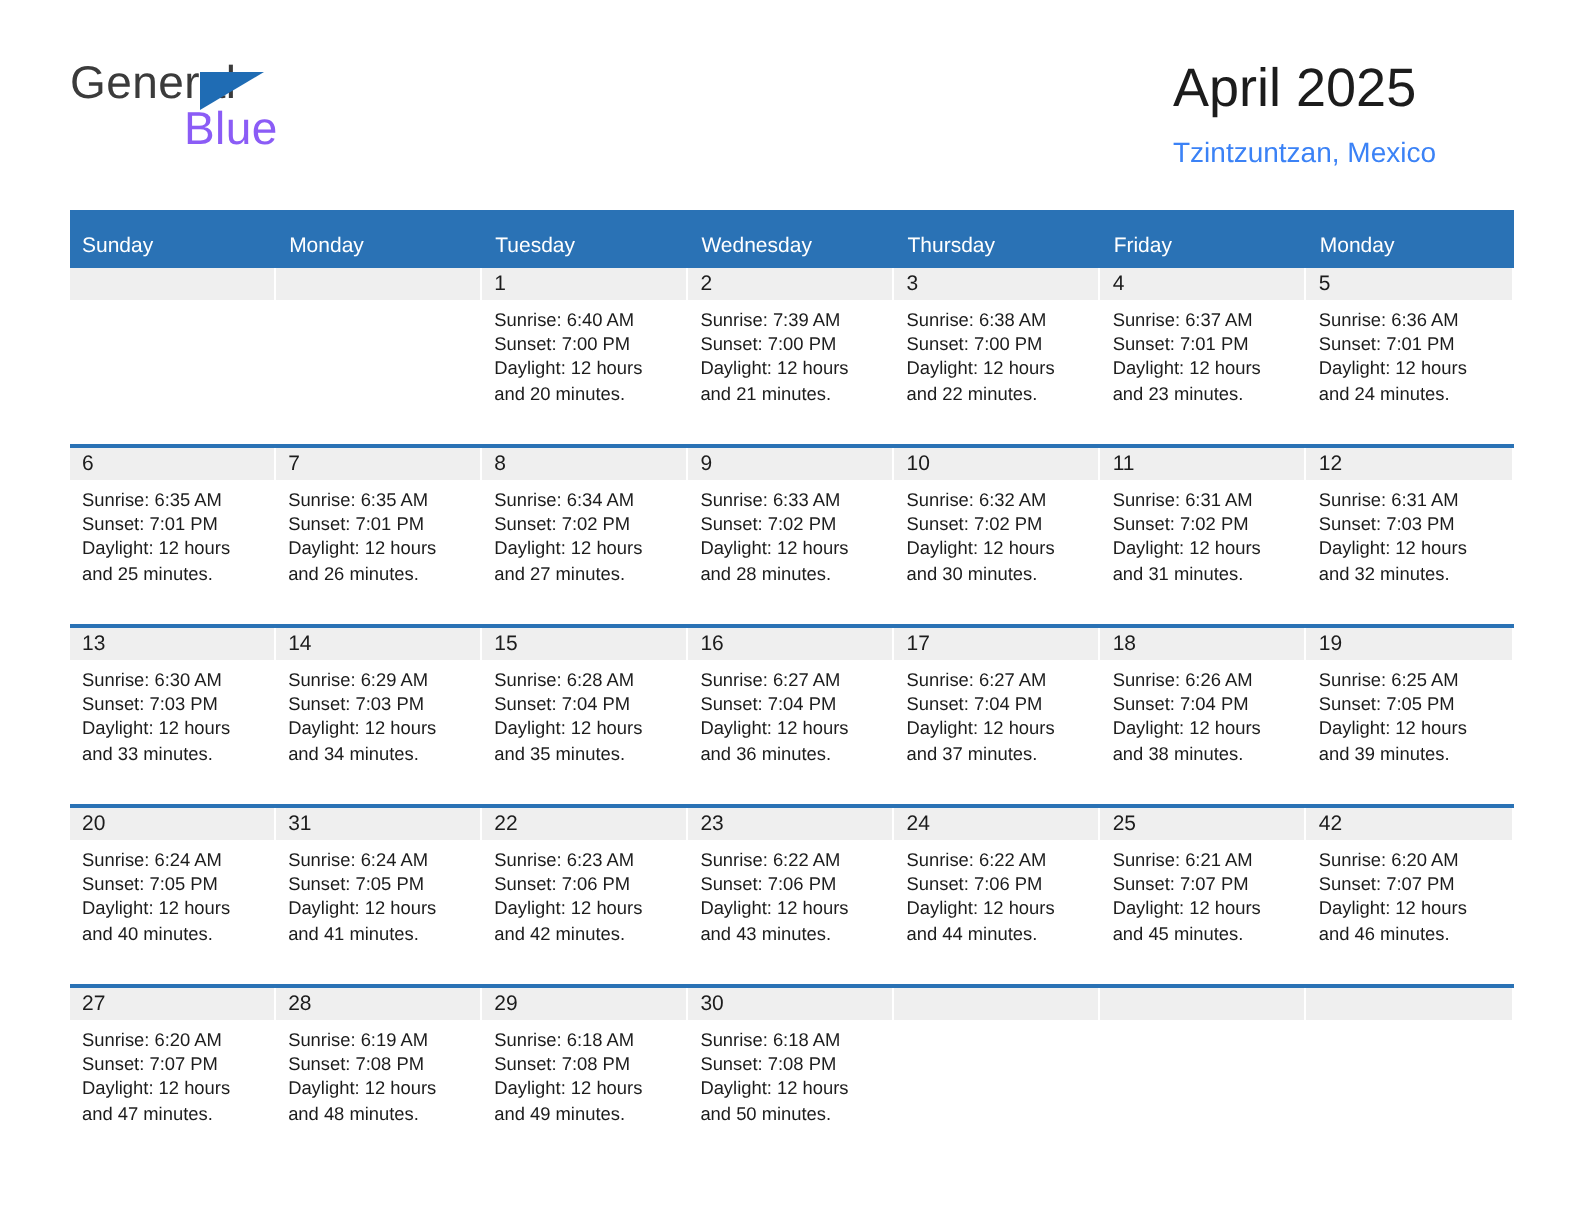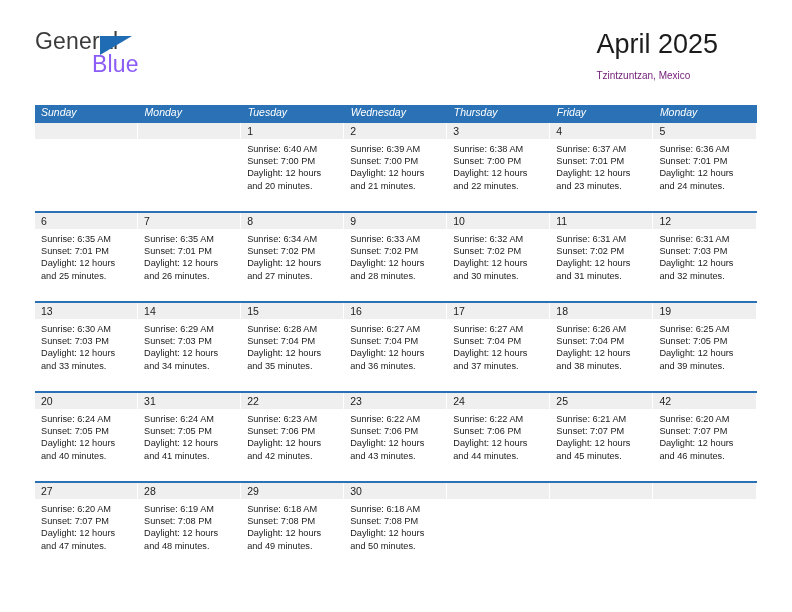--- a/index.html
+++ b/index.html
@@ -73,46 +73,45 @@
     text-align: left;
   }
   .cal-title {
     font-size: 27px;
     color: #1c1c1c;
     line-height: 32px;
     font-weight: normal;
     white-space: nowrap;
   }
   .cal-subtitle {
-    font-size: 10px;
-    color: #701a75;
+    font-size: 14px;
+    color: #3b82f6;
     line-height: 20px;
     margin-top: 6px;
     white-space: nowrap;
   }
 
   
   .calendar {
     position: absolute;
     left: 35px;
     top: 105px;
     width: 722px;
     border-collapse: collapse;
     table-layout: fixed;
   }
   .calendar th {
     background: #2a72b5;
     color: #ffffff;
     font-size: 10.5px;
     font-weight: normal;
     text-align: left;
-    padding: 1px 0 5px 6px;
+    padding: 12px 0 5px 6px;
     height: 10px;
     border-right: 1px solid #2a72b5;
-    font-style: italic;
   }
   .calendar th.wk-first { padding-left: 6px; }
 
   .week-row td {
     vertical-align: top;
     padding: 0;
     border-top: 2px solid #2a72b5;
     background: #ffffff;
     height: 88px;
   }
@@ -194,21 +193,21 @@
                 <div>Sunset: 7:00 PM</div>
                 <div>Daylight: 12 hours</div>
                 <div>and 20 minutes.</div>
               </div>
             </div>
           </td>
           <td>
             <div class="cell-inner">
               <div class="daynum-band">2</div>
               <div class="cell-body">
-                <div>Sunrise: 6:39 AM</div>
+                <div>Sunrise: 7:39 AM</div>
                 <div>Sunset: 7:00 PM</div>
                 <div>Daylight: 12 hours</div>
                 <div>and 21 minutes.</div>
               </div>
             </div>
           </td>
           <td>
             <div class="cell-inner">
               <div class="daynum-band">3</div>
               <div class="cell-body">

